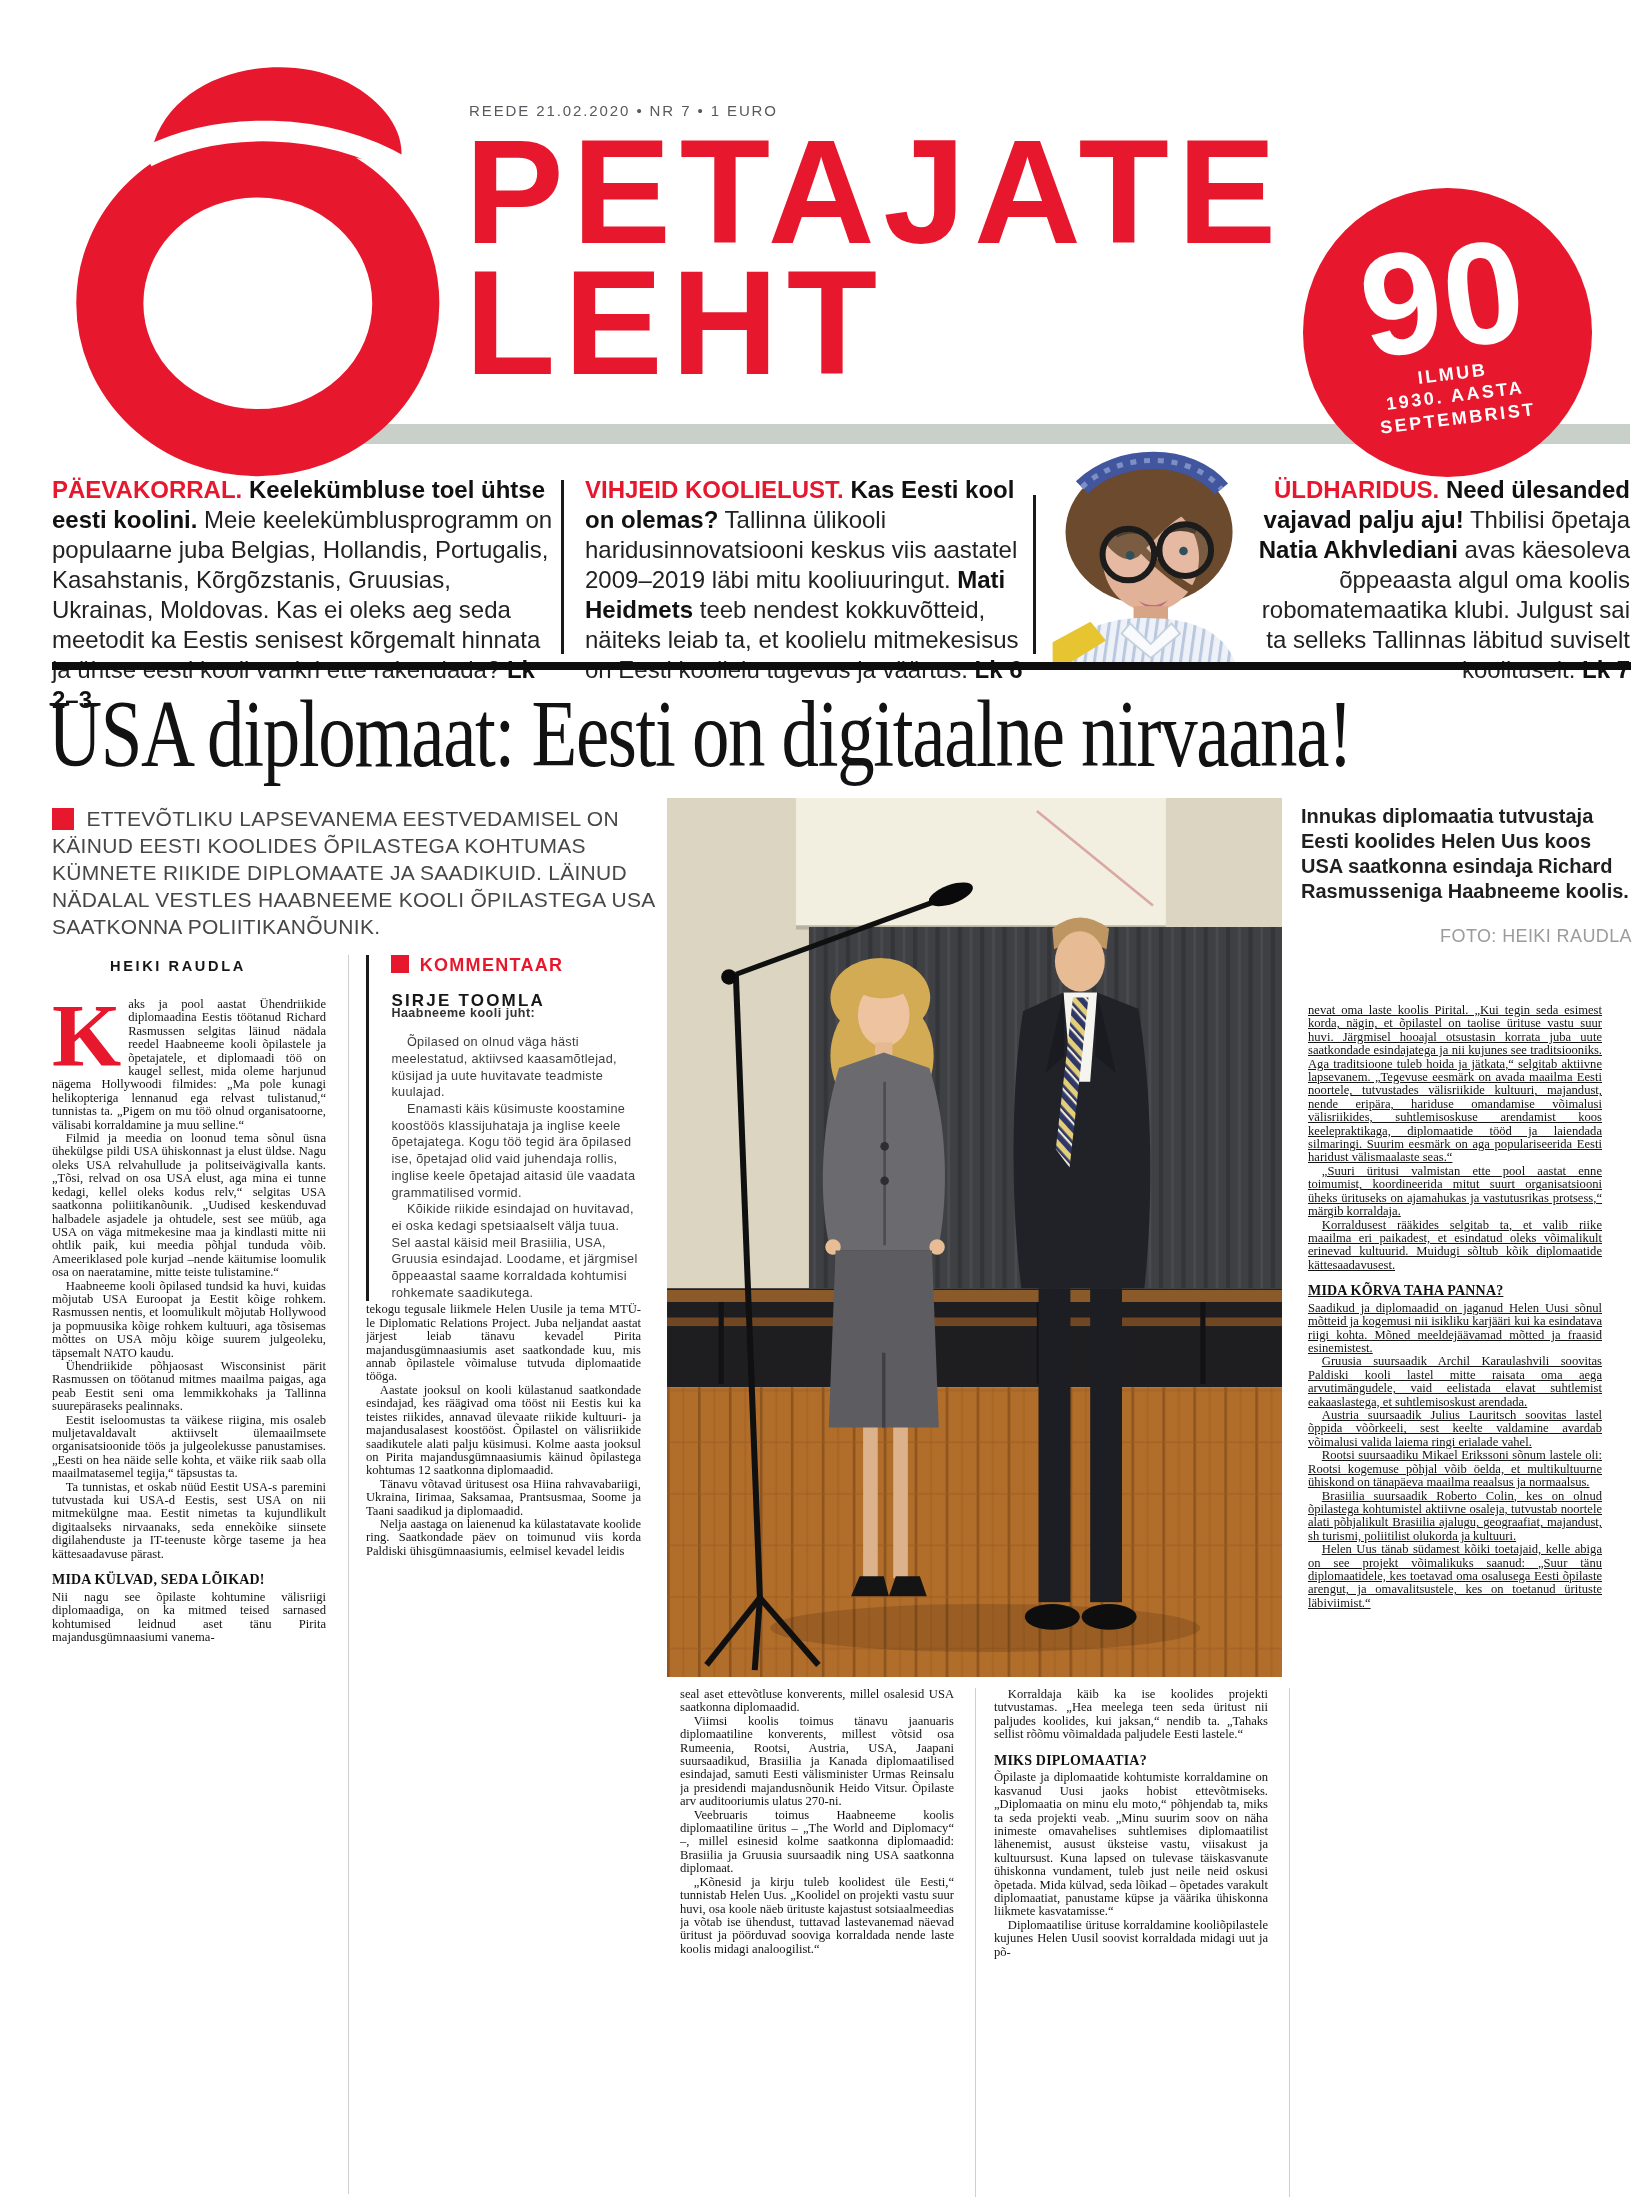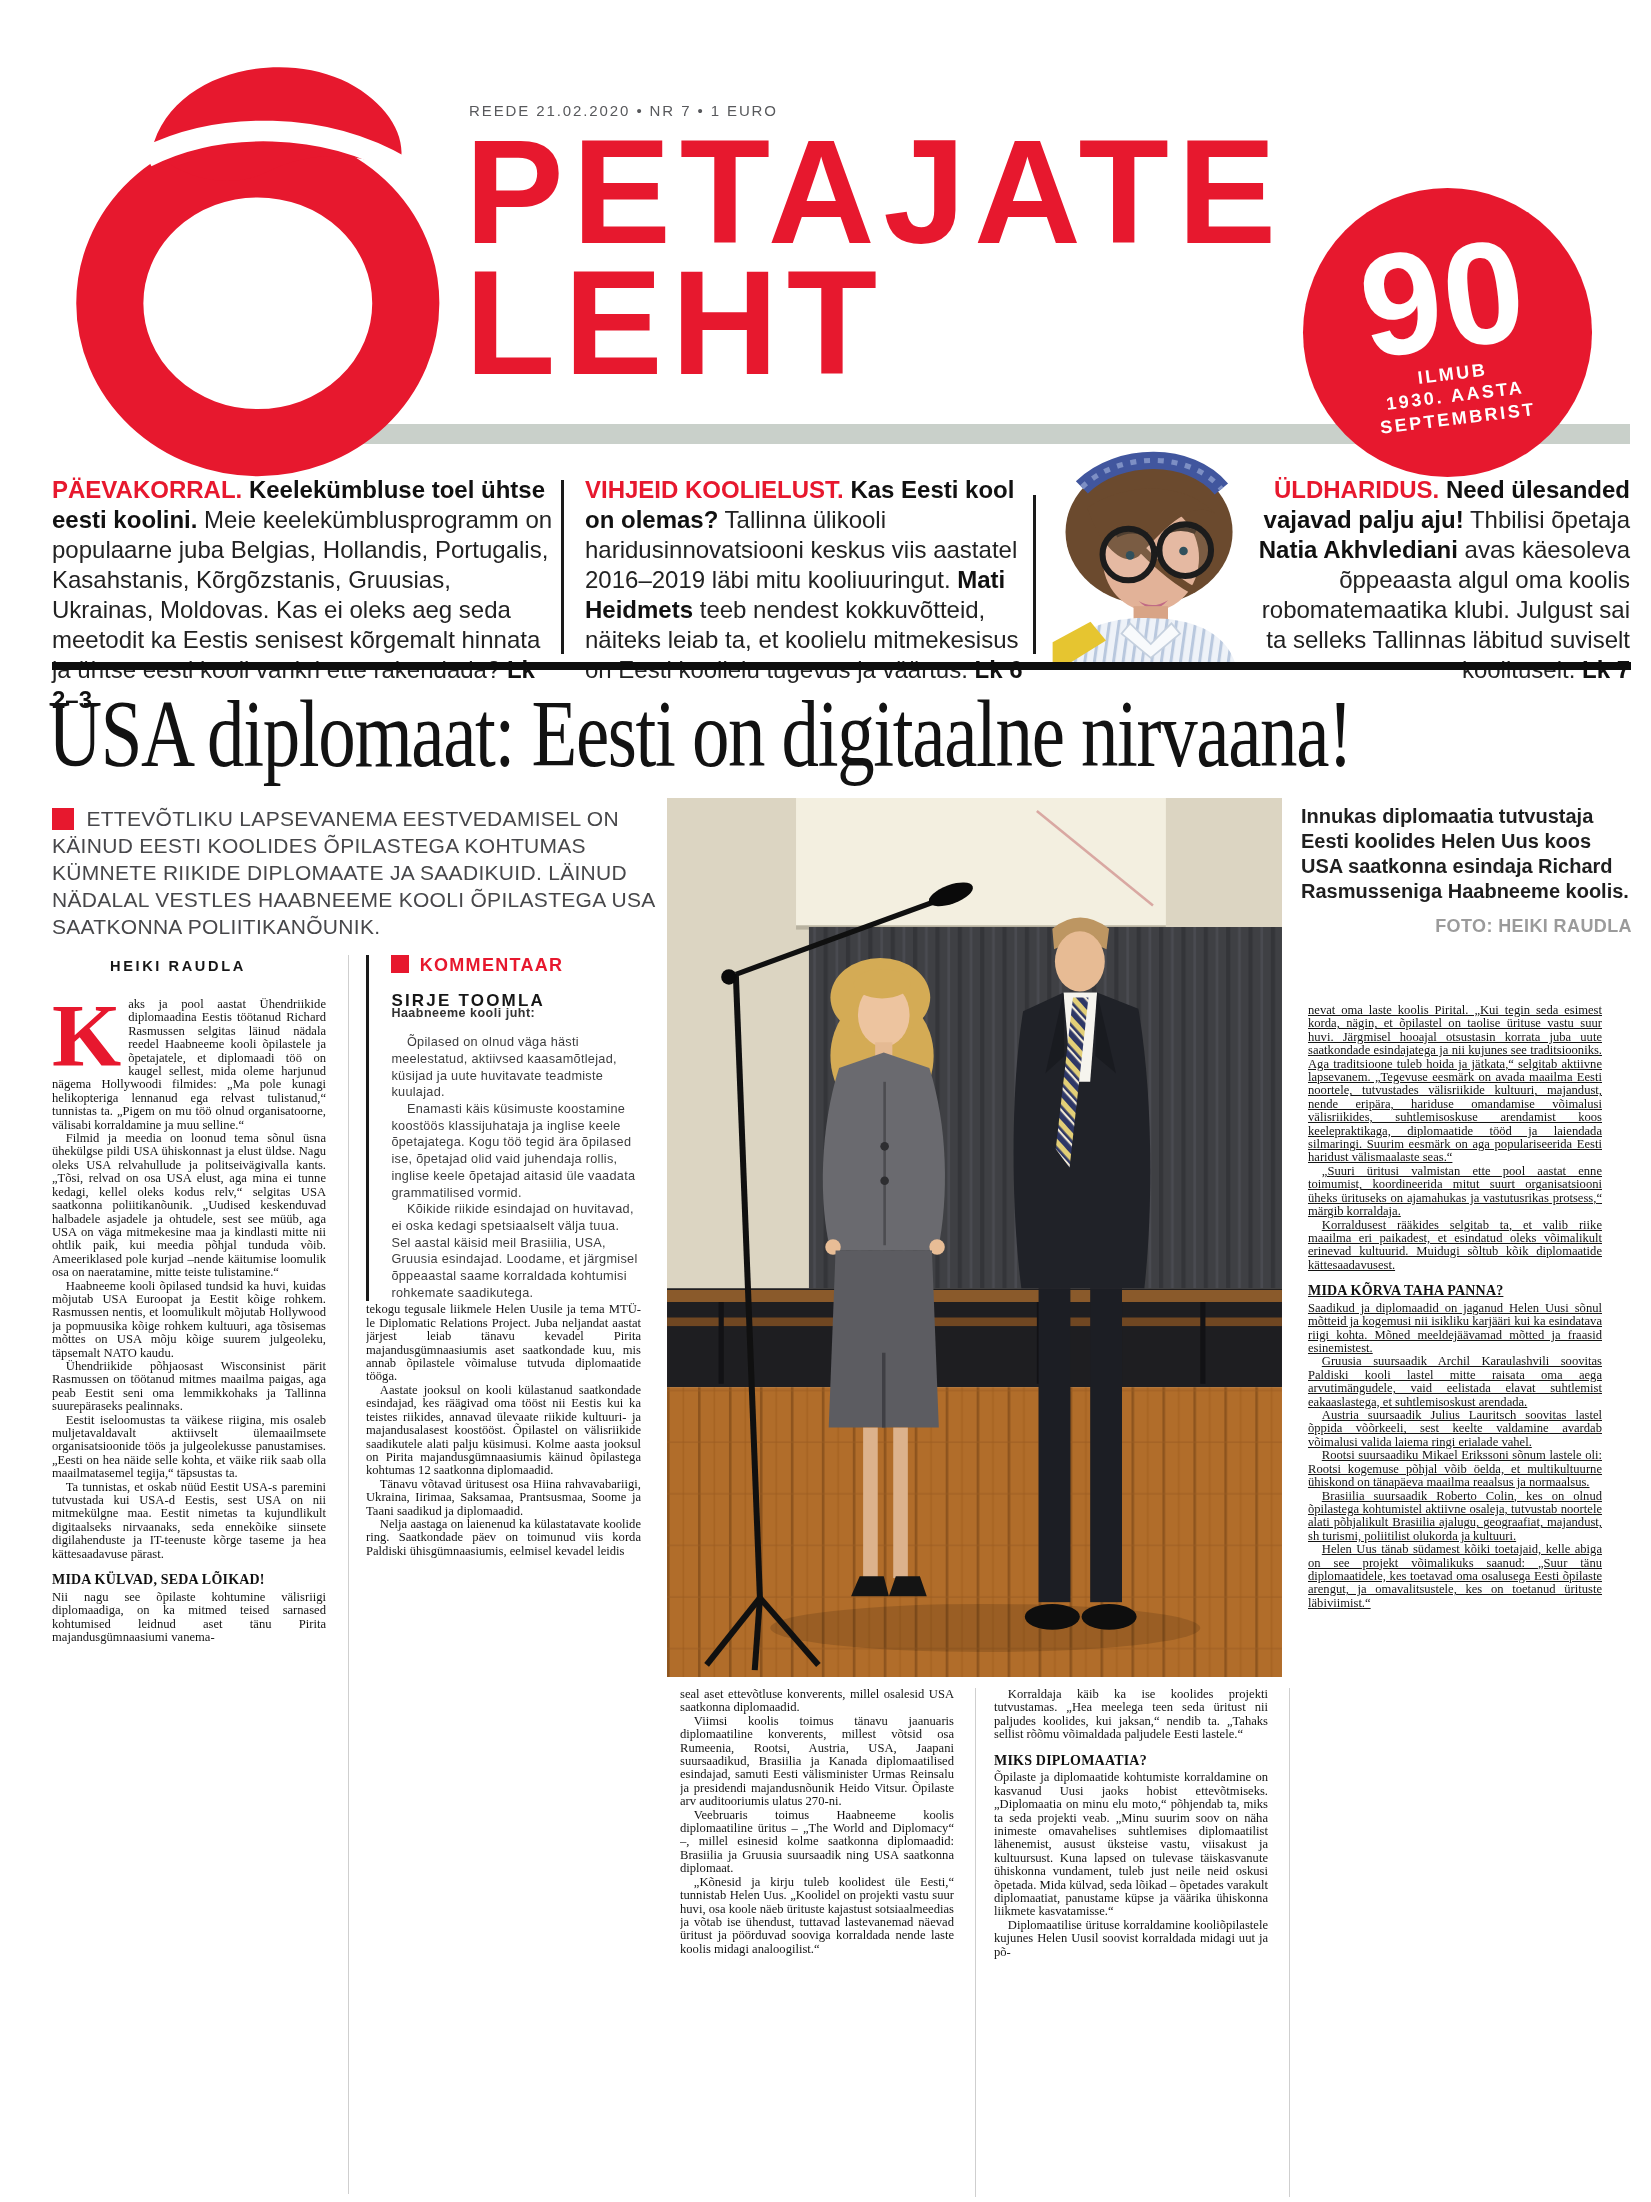--- a/index.html
+++ b/index.html
@@ -33,21 +33,21 @@
   #black-rule{left:52px;top:662px;width:1579px;height:7.7px;background:#0d0d0d;z-index:3;}
 
   
   #headline{left:48px;top:678px;font-family:"Liberation Serif",serif;font-size:96px;
             font-weight:400;color:#121212;letter-spacing:-1.7px;white-space:nowrap;
             transform:scaleX(0.78);transform-origin:left top;}
   #lead{left:52px;top:805px;width:607px;font-size:21px;line-height:27px;color:#47474a;
         letter-spacing:0.3px;}
   #lead-square{float:left;width:22.4px;height:22.4px;background:#e7182e;margin:2.6px 12px 0 0;}
   #caption{left:1301px;top:804px;width:331px;font-size:20px;line-height:25px;font-weight:700;color:#1f1f1f;}
-  #caption-credit{font-weight:700;font-size:18px;color:#9b9b9b;text-align:right;margin-top:10px;letter-spacing:0.4px;}
+  #caption-credit{font-weight:400;font-size:18px;color:#9b9b9b;text-align:right;margin-top:20px;letter-spacing:0.4px;}
 
   
   #main-photo{left:667px;top:798px;width:615px;height:879px;overflow:hidden;background:#dcd5c2;}
 
   
   #byline{left:110px;top:958px;font-size:14.6px;font-weight:700;letter-spacing:2.6px;color:#161616;}
   .col{font-family:"Liberation Serif",serif;font-size:12.6px;line-height:13.4px;color:#141414;
        text-align:justify;overflow:hidden;}
   #colA{left:52px;top:998px;width:274px;height:1198px;}
   #colB{left:366px;top:955px;width:275px;height:1241px;}
@@ -109,21 +109,21 @@
   <div class="abs teaser" id="teaser-1">
     <span class="kicker">PÄEVAKORRAL.</span>
     <span class="tbold">Keelekümbluse toel ühtse eesti koolini.</span>
     <span> Meie keelekümblusprogramm on populaarne juba Belgias, Hollandis, Portugalis, Kasahstanis, Kõrgõzstanis, Gruusias, Ukrainas, Moldovas. Kas ei oleks aeg seda meetodit ka Eestis senisest kõrgemalt hinnata ja ühtse eesti kooli vankri ette rakendada? </span>
     <span class="tbold">Lk 2–3</span>
   </div>
 
   <div class="abs teaser" id="teaser-2">
     <span class="kicker">VIHJEID KOOLIELUST.</span>
     <span class="tbold">Kas Eesti kool on olemas?</span>
-    <span> Tallinna ülikooli haridusinnovatsiooni keskus viis aastatel 2016–2019 läbi mitu kooliuuringut. </span>
+    <span> Tallinna ülikooli haridusinnovatsiooni keskus viis aastatel 2009–2019 läbi mitu kooliuuringut. </span>
     <span class="tbold">Mati Heidmets</span>
     <span> teeb nendest kokkuvõtteid, näiteks leiab ta, et koolielu mitmekesisus on Eesti koolielu tugevus ja väärtus. </span>
     <span class="tbold">Lk 6</span>
   </div>
 
   <div class="abs teaser" id="teaser-3">
     <span class="kicker">ÜLDHARIDUS.</span>
     <span class="tbold">Need ülesanded vajavad palju aju!</span>
     <span> Thbilisi õpetaja </span>
     <span class="tbold">Natia Akhvlediani</span>

